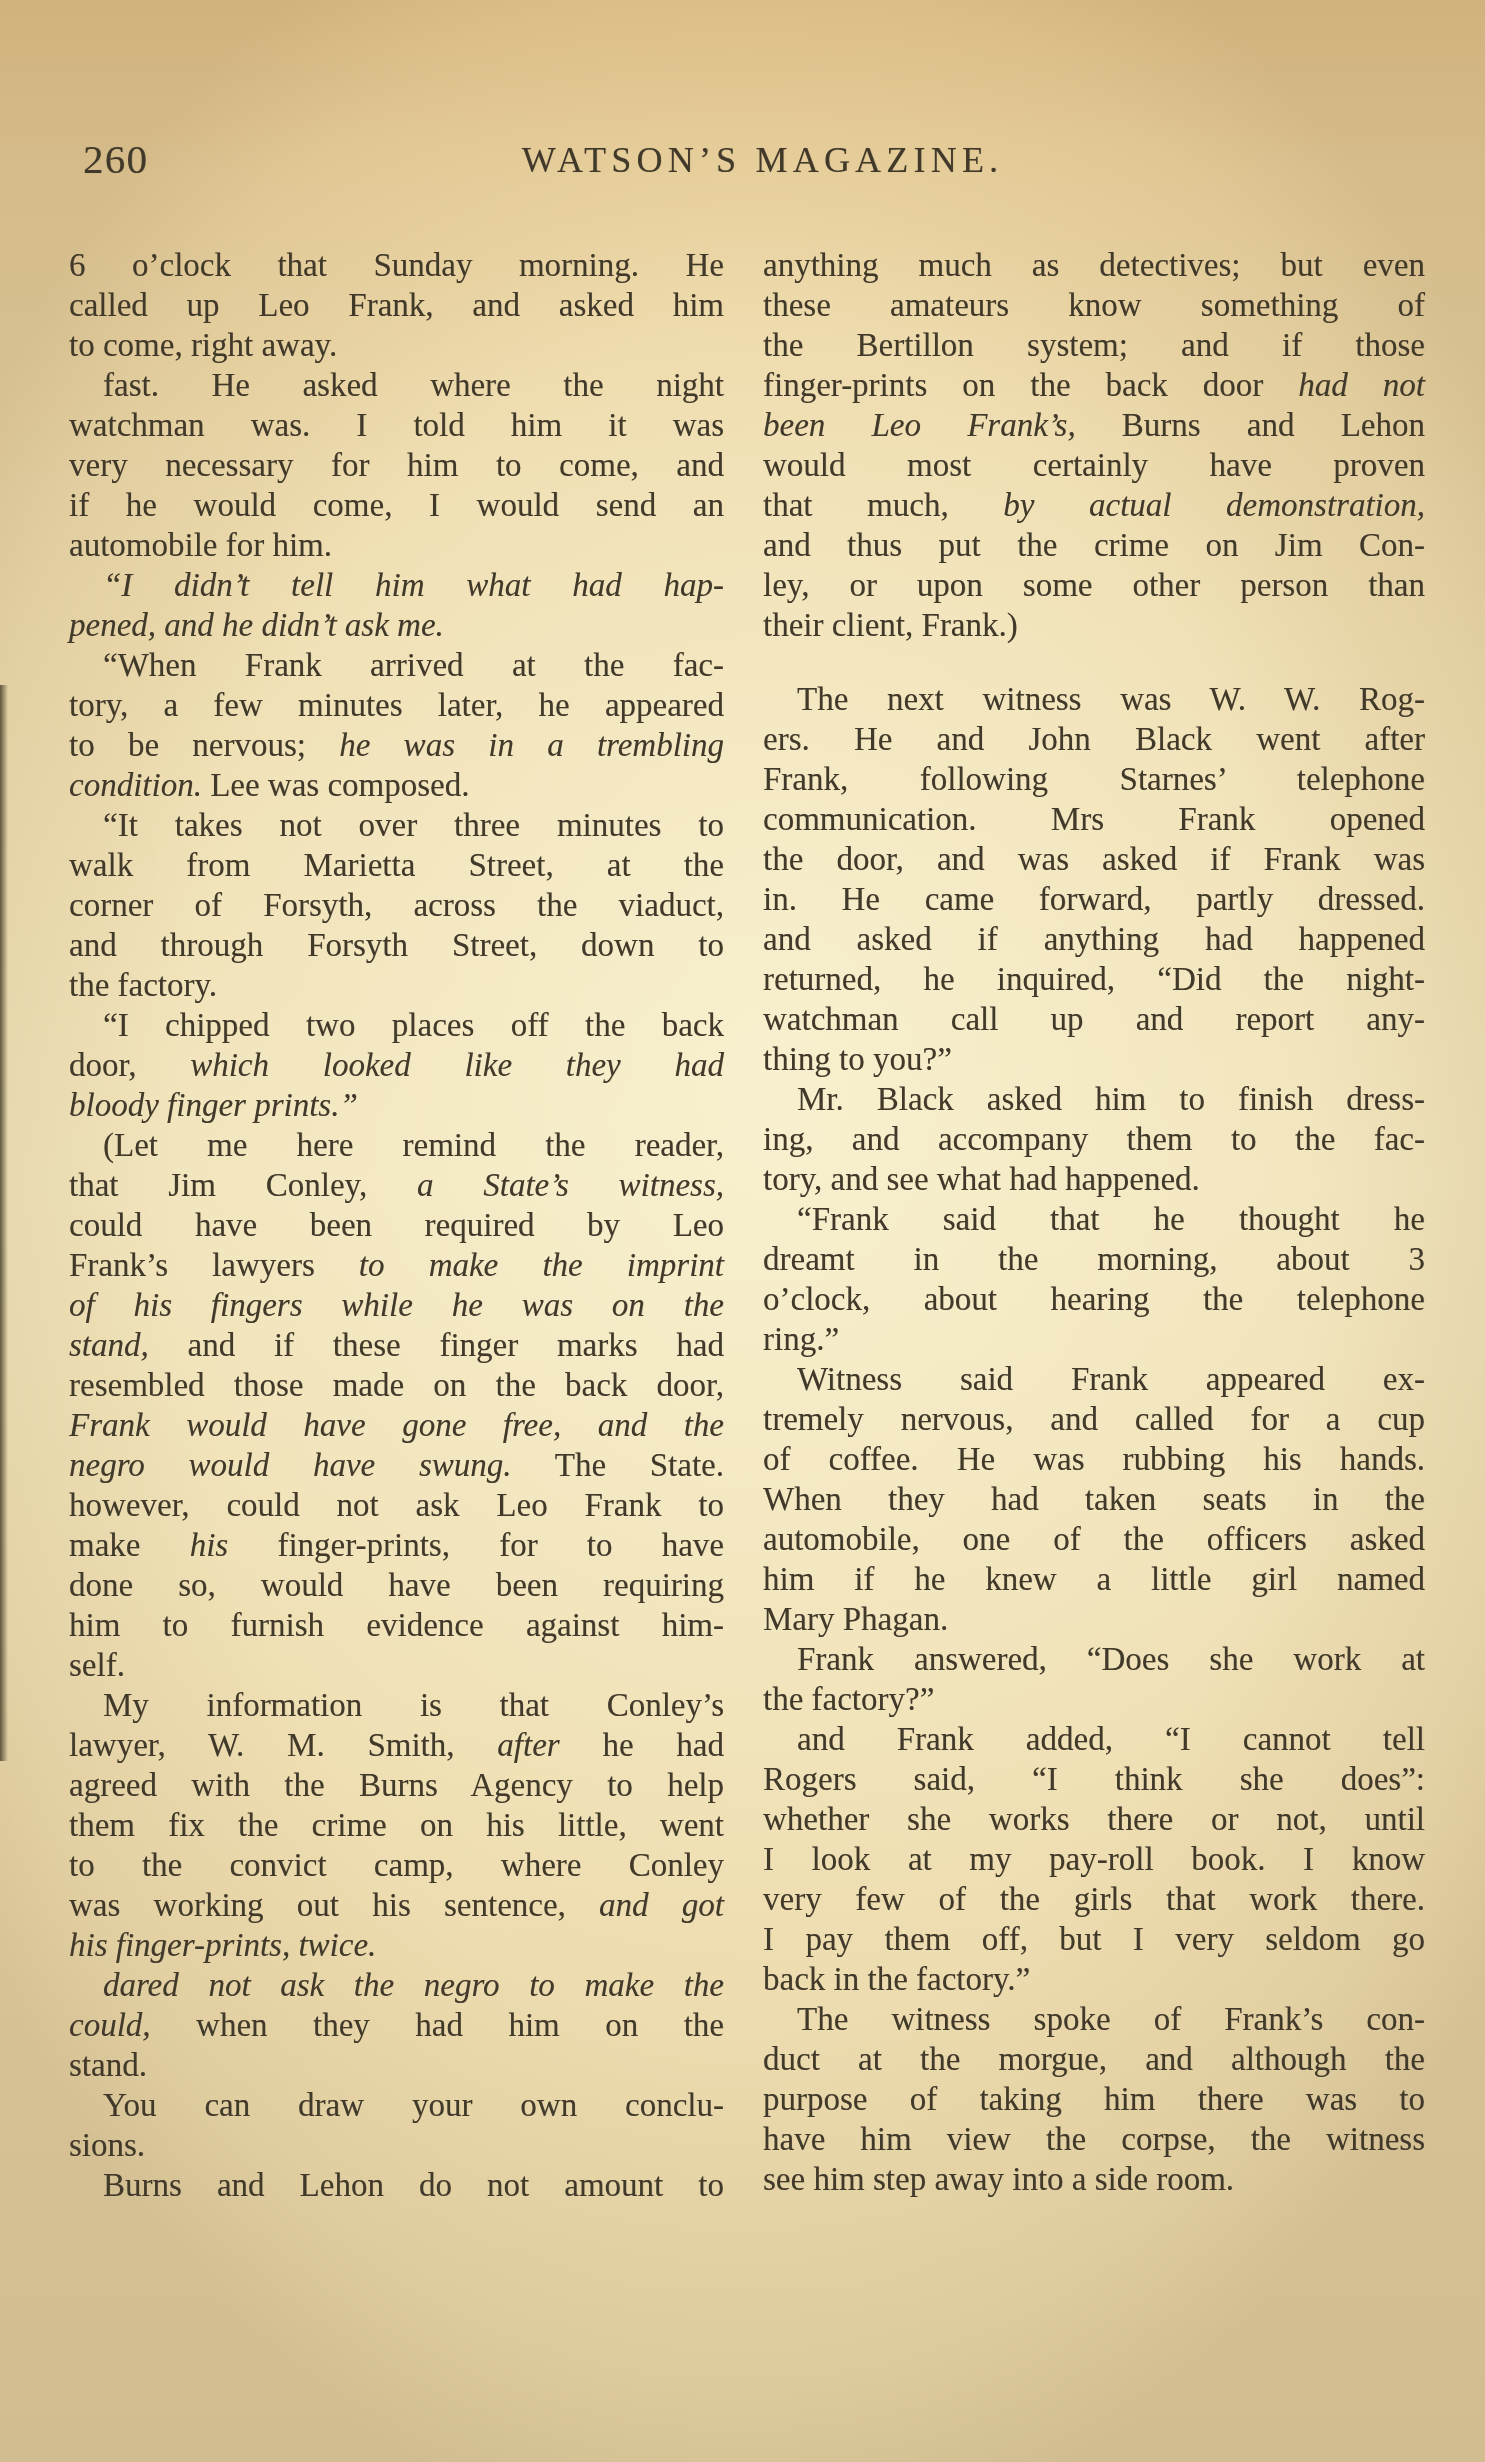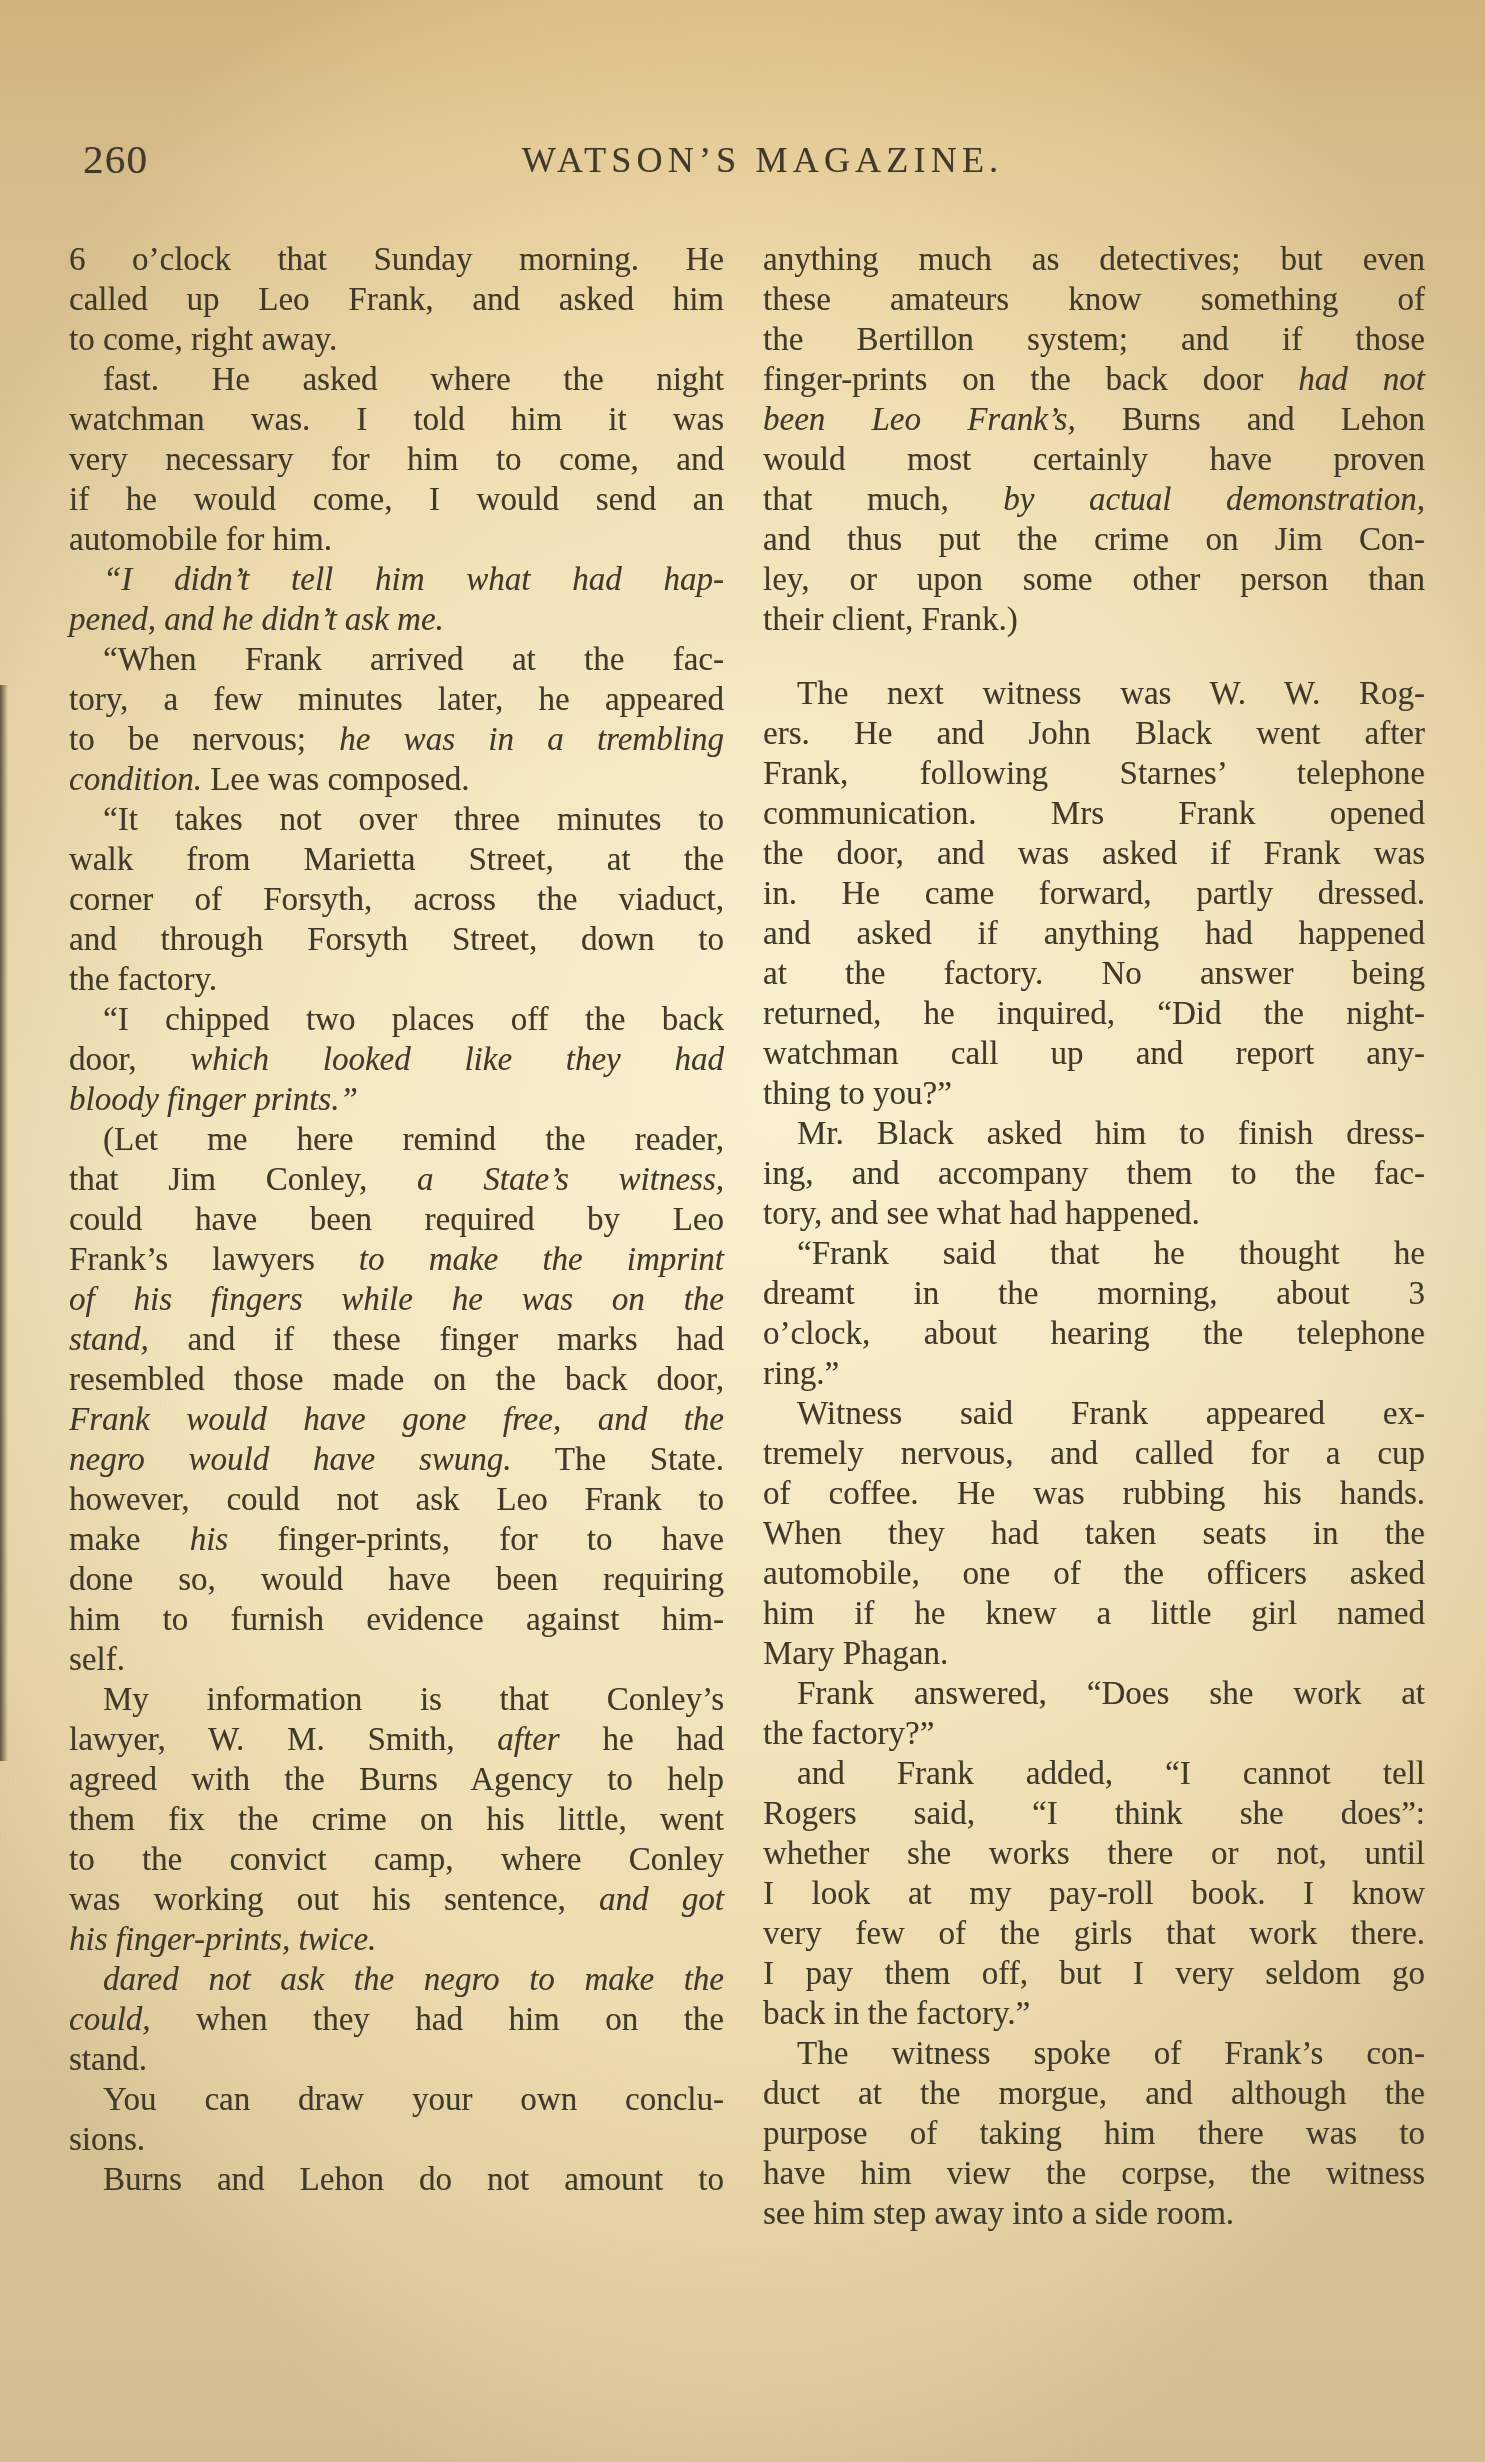--- a/index.html
+++ b/index.html
@@ -41,21 +41,21 @@
   .header-title {
     position: absolute; left: 0; top: 141px; width: 100%;
     text-align: center;
     transform: translateX(20px);
     font-size: 36px; line-height: 39px;
     letter-spacing: 5.2px;
     text-shadow: 0.3px 0.3px 0.7px rgba(60,50,35,0.35);
     white-space: nowrap;
   }
   .col {
-    position: absolute; top: 239px;
+    position: absolute; top: 245px;
     font-size: 33px;
     text-shadow: 0.3px 0.3px 0.6px rgba(60,50,35,0.32);
   }
   #col-left  { left: 69px;  width: 655px; }
   #col-right { left: 763px; width: 662px; }
   .para { margin: 0; }
   .para.gap { margin-top: 34px; }
   .line {
     height: 40px;
     line-height: 40px;
@@ -166,21 +166,20 @@
         <div class="line end"><span>their client, Frank.)</span></div>
       </div>
       <div class="para indent gap">
         <div class="line"><span>The next witness was W. W. Rog-</span></div>
         <div class="line"><span>ers.  He and John Black went after</span></div>
         <div class="line"><span>Frank, following Starnes’ telephone</span></div>
         <div class="line"><span>communication.  Mrs Frank opened</span></div>
         <div class="line"><span>the door, and was asked if Frank was</span></div>
         <div class="line"><span>in.  He came forward, partly dressed.</span></div>
         <div class="line"><span>and asked if anything had happened</span></div>
-        <div class="line"><span>at the factory.  No answer being</span></div>
         <div class="line"><span>returned, he inquired, “Did the night-</span></div>
         <div class="line"><span>watchman call up and report any-</span></div>
         <div class="line end"><span>thing to you?”</span></div>
       </div>
       <div class="para indent">
         <div class="line"><span>Mr. Black asked him to finish dress-</span></div>
         <div class="line"><span>ing, and accompany them to the fac-</span></div>
         <div class="line end"><span>tory, and see what had happened.</span></div>
       </div>
       <div class="para indent">

